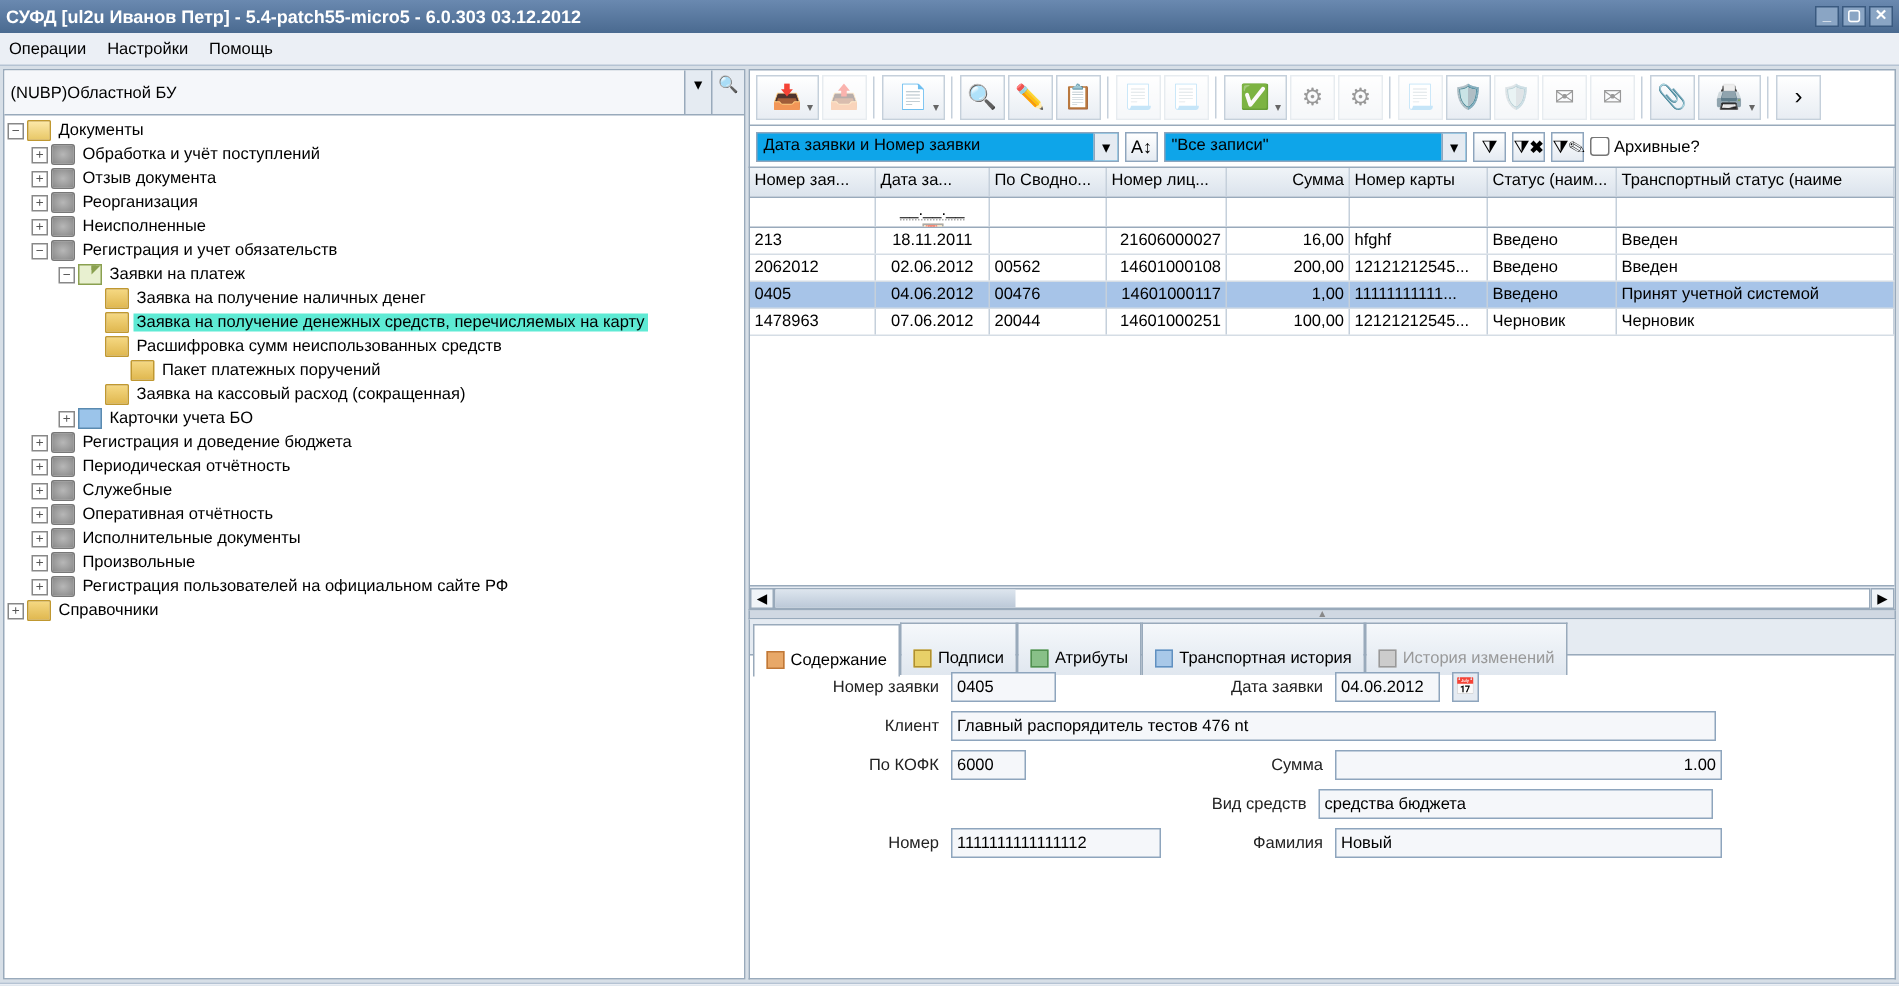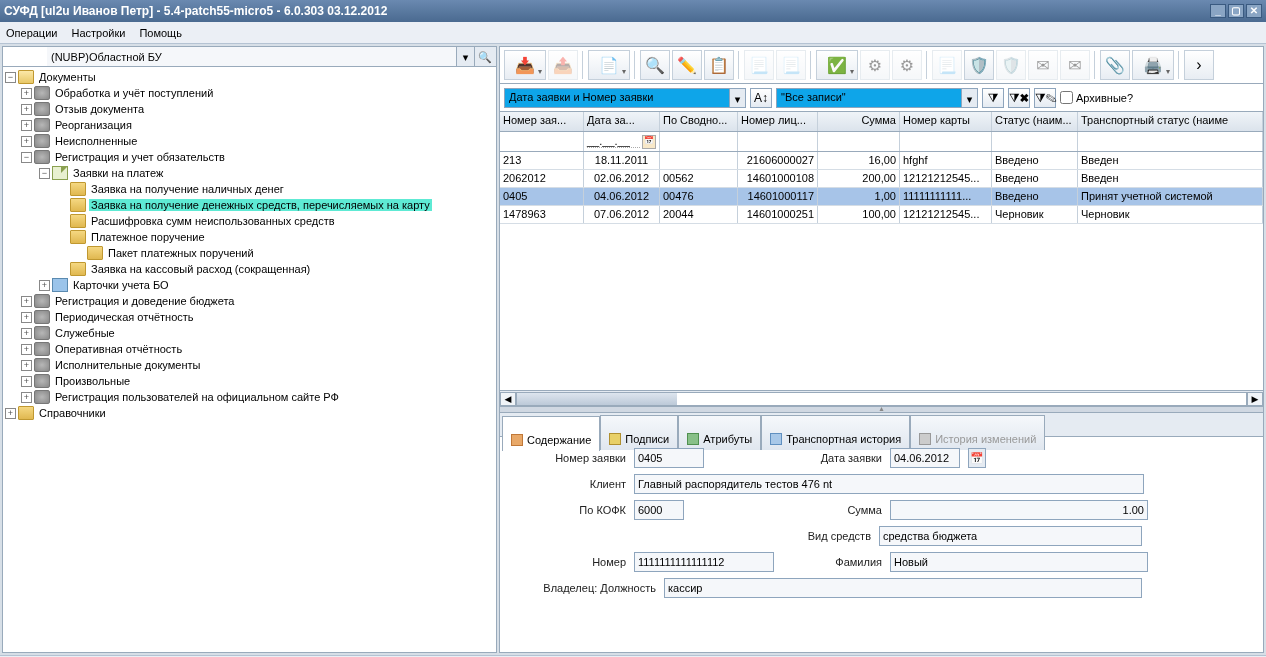--- a/index.html
+++ b/index.html
@@ -8,21 +8,21 @@
 .titlebar { height: 22px; background: linear-gradient(#6a89b0, #4a6a90); color: #fff; display: flex; align-items: center; padding: 0 4px; font-weight: bold; font-size: 12px; }
 .titlebar .spacer { flex: 1; }
 .titlebar .wbtn { width: 16px; height: 14px; border: 1px solid #3a5a80; background: #8aa5c4; margin-left: 2px; text-align: center; line-height: 12px; font-size: 10px; color: #fff; cursor: default; }
 
 .menubar { height: 22px; background: #ebeff5; display: flex; align-items: center; padding: 0 6px; border-bottom: 1px solid #b5c3d3; }
 .menubar span { margin-right: 14px; cursor: default; }
 
 .main { display: flex; height: 611px; }
 
 .leftpane { width: 495px; border: 1px solid #99aabb; background: #fff; margin: 2px; display: flex; flex-direction: column; }
-.org-select { height: 20px; border-bottom: 1px solid #99aabb; display: flex; padding-left: 44px; }
+.org-select { height: 30px; border-bottom: 1px solid #99aabb; display: flex; }
 .org-select input { flex: 1; border: none; padding: 2px 4px; font-size: 11px; background: #f5f7fa; }
 .org-select .dd { width: 18px; border-left: 1px solid #99aabb; background: #e5ebf2; text-align: center; line-height: 20px; cursor: default; }
 .org-select .sbtn { width: 22px; border-left: 1px solid #99aabb; background: #e5ebf2; text-align: center; line-height: 20px; }
 
 .tree { flex: 1; overflow: auto; padding: 2px 0; }
 .tree-item { display: flex; align-items: center; height: 16px; white-space: nowrap; cursor: default; }
 .tree-item .toggle { width: 11px; height: 11px; border: 1px solid #888; text-align: center; line-height: 9px; font-size: 9px; margin-right: 2px; background: #fff; color: #555; }
 .tree-item .toggle.empty { border: none; background: transparent; }
 .tree-item .icon { width: 16px; height: 14px; margin-right: 3px; display: inline-block; }
 .tree-item .lbl { padding: 0 2px; }
@@ -46,21 +46,21 @@
 .filterbar { height: 28px; background: #fff; border: 1px solid #99aabb; border-top: none; display: flex; align-items: center; padding: 2px 4px; gap: 4px; }
 .filterbar .combo { height: 20px; border: 1px solid #8ea5bd; display: flex; background: #0ea5e9; }
 .filterbar .combo span { padding: 2px 4px; }
 .filterbar .combo .dd { width: 16px; background: #e5ebf2; border-left: 1px solid #8ea5bd; text-align: center; line-height: 16px; }
 .fbtn { width: 22px; height: 20px; border: 1px solid #8ea5bd; background: linear-gradient(#fff,#e5ebf2); text-align: center; line-height: 18px; font-size: 12px; cursor: default; }
 
 .tablewrap { flex: 1; background: #fff; border: 1px solid #99aabb; border-top: none; display: flex; flex-direction: column; min-height: 0; }
 .thead { display: flex; height: 20px; background: linear-gradient(#f0f4f8,#dbe3ec); border-bottom: 1px solid #99aabb; }
 .thead > div, .subhead > div, .trow > div { border-right: 1px solid #c5d0db; padding: 2px 3px; overflow: hidden; white-space: nowrap; }
 .subhead { display: flex; height: 20px; background: #fff; border-bottom: 1px solid #99aabb; }
-.subhead > div { display: flex; align-items: center; gap: 2px; }
+.subhead > div { display: flex; align-items: center; gap: 2px; flex-direction: column; }
 .tbody { flex: 1; overflow: auto; }
 .trow { display: flex; height: 18px; border-bottom: 1px solid #d5dde5; }
 .trow.selected { background: #a7c4e8; }
 .col0{width:84px}.col1{width:76px}.col2{width:78px}.col3{width:80px}.col4{width:82px;text-align:right}.col5{width:92px}.col6{width:86px}.col7{flex:1}
 .hscroll { height: 16px; background: #e5ebf2; border-top: 1px solid #99aabb; display:flex; align-items:center; }
 .hscroll .arrow{width:16px;height:14px;border:1px solid #99aabb;background:#f0f4f8;text-align:center;line-height:12px;font-size:9px;}
 .hscroll .track{flex:1;height:14px;border:1px solid #99aabb;background:#fff;position:relative;}
 .hscroll .thumb{position:absolute;left:0;top:0;width:160px;height:12px;background:linear-gradient(#dde5ee,#bcc9d8);}
 
 .splitter { height: 6px; background: #d0d8e2; border: 1px solid #99aabb; border-top: none; cursor: row-resize; text-align:center; font-size:8px; color:#888; line-height:4px; }
@@ -154,25 +154,20 @@
         </div>
       <div class="tree-item selected" style="padding-left:54px">
           <span class="toggle empty"></span>
           <span class="icon ico-folder-closed"></span>
           <span class="lbl">Заявка на получение денежных средств, перечисляемых на карту</span>
         </div>
       <div class="tree-item" style="padding-left:54px">
           <span class="toggle empty"></span>
           <span class="icon ico-folder-closed"></span>
           <span class="lbl">Расшифровка сумм неиспользованных средств</span>
-        </div>
-      <div class="tree-item" style="padding-left:54px">
-          <span class="toggle empty"></span>
-          <span class="icon ico-folder-closed"></span>
-          <span class="lbl">Платежное поручение</span>
         </div>
       <div class="tree-item" style="padding-left:71px">
           <span class="toggle empty"></span>
           <span class="icon ico-folder-closed"></span>
           <span class="lbl">Пакет платежных поручений</span>
         </div>
       <div class="tree-item" style="padding-left:54px">
           <span class="toggle empty"></span>
           <span class="icon ico-folder-closed"></span>
           <span class="lbl">Заявка на кассовый расход (сокращенная)</span>
@@ -398,24 +393,20 @@
         <div class="frow">
           <label style="width:355px">Вид средств</label>
           <input style="width: 263px;" class="ro" value="средства бюджета">
         </div>
         <div class="frow">
           <label style="width:110px">Номер</label>
           <input style="width: 140px;" class="ro" value="1111111111111112">
           <label style="width:95px;margin-left:5px">Фамилия</label>
           <input style="width: 258px;" class="ro" value="Новый">
         </div>
-        <div class="frow">
-          <label style="width:140px">Владелец: Должность</label>
-          <input style="width: 478px;" class="ro" value="кассир">
-        </div>
       </div>
     </div>
   </div>
 </div>
 
 <div class="statusbar">
   
 </div>
 
 </body></html>

